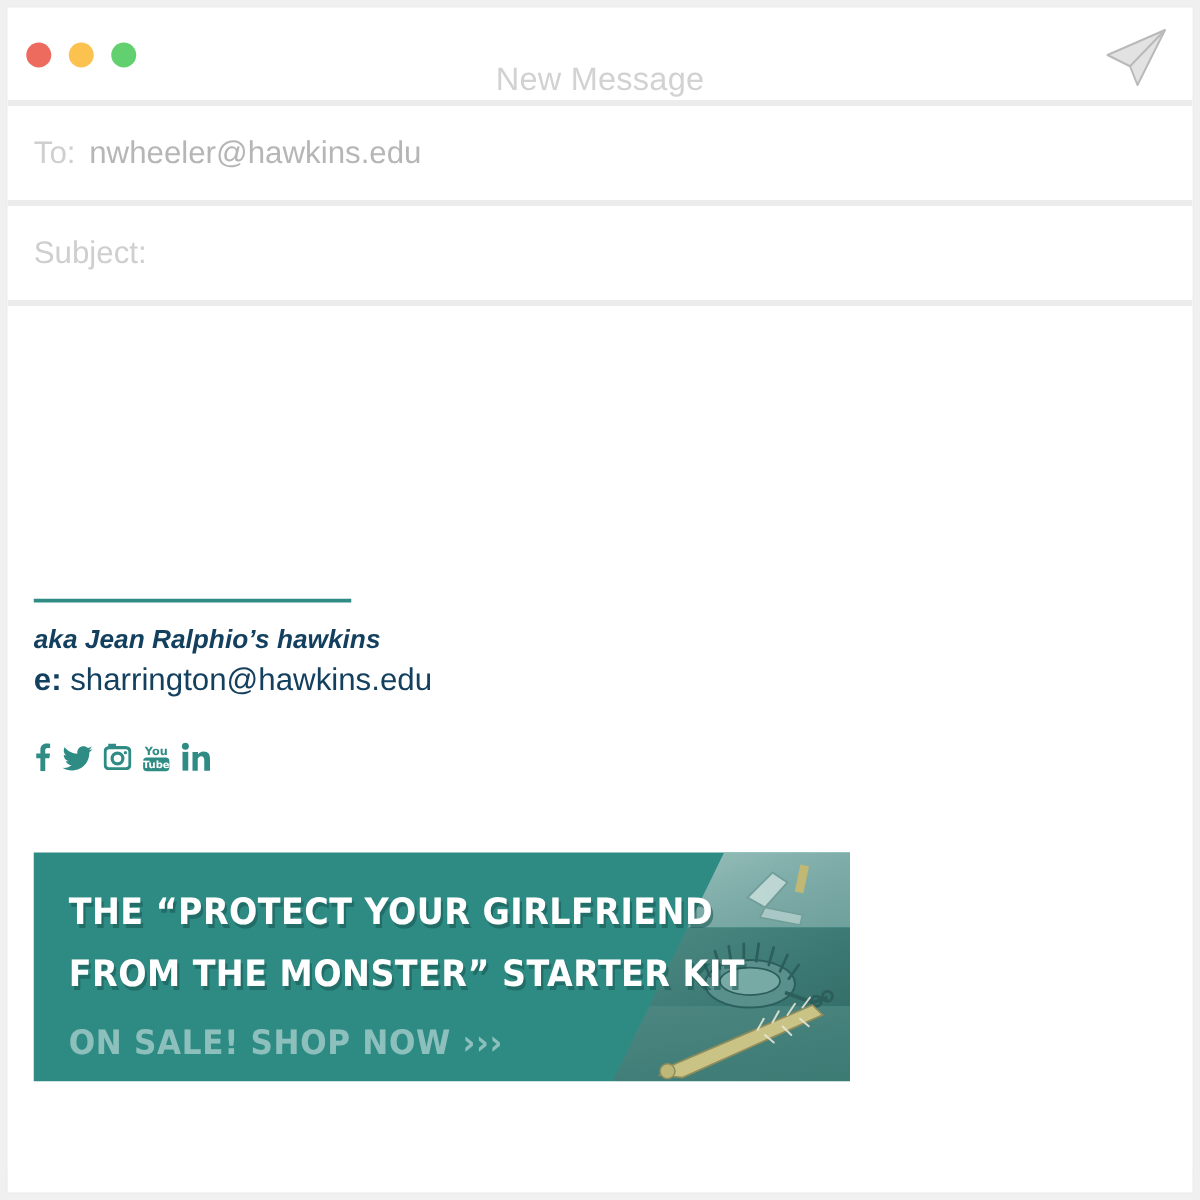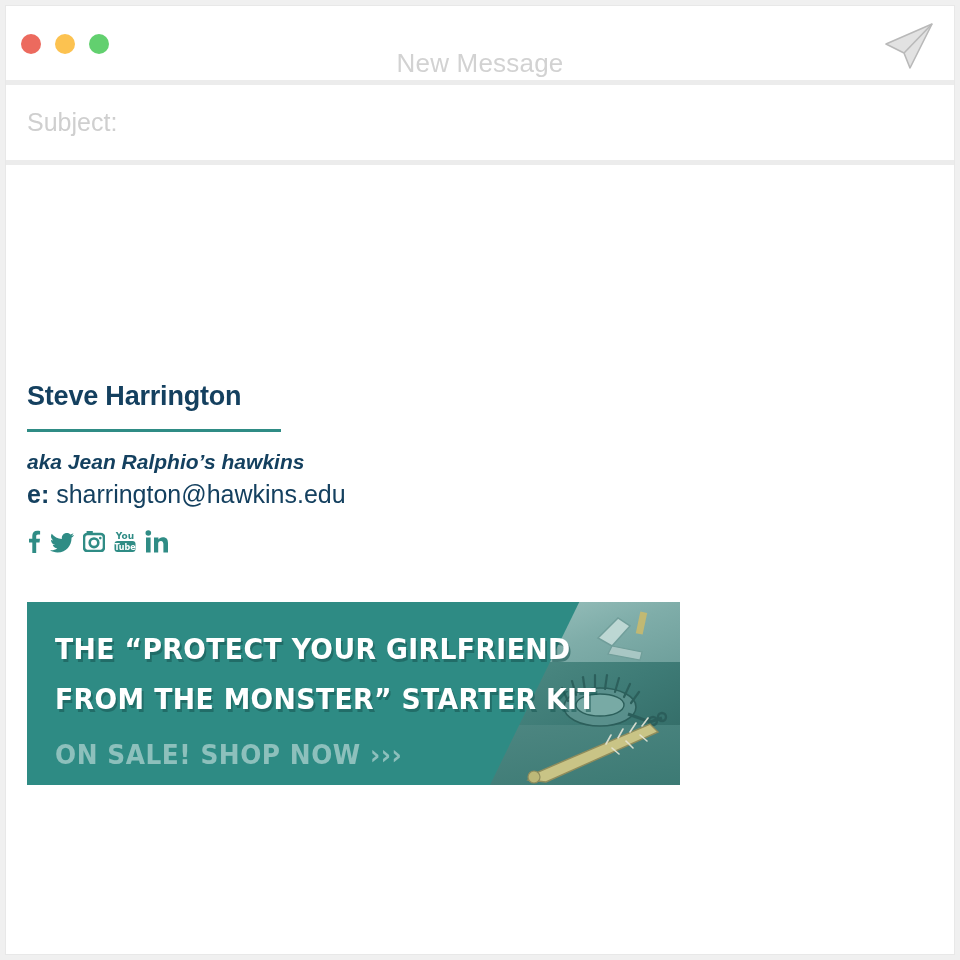--- a/index.html
+++ b/index.html
@@ -138,23 +138,23 @@
   .sig-line {
     font-size: 25px;
     color: #14405f;
     line-height: 1.62;
     white-space: pre;
   }
   .sig-line b { font-weight: bold; }
 
   
   #social-icons {
-    margin-top: 14px;
+    margin-top: 30px;
     display: flex;
-    align-items: center;
+    align-items: flex-start;
     gap: 9px;
     height: 26px;
   }
   .social-icon {
     display: block;
     cursor: pointer;
   }
   .social-icon svg { display: block; }
 
   
@@ -230,30 +230,33 @@
     <button id="send-button">
       <span>
         <svg viewBox="0 0 54 52" xmlns="http://www.w3.org/2000/svg">
           <path d="M4 24 L50 4 L28 48 L22 33 Z" fill="#e2e2e2" stroke="#b9b9b9" stroke-width="1.6" stroke-linejoin="round"></path>
           <path d="M50 4 L22 33" fill="none" stroke="#b9b9b9" stroke-width="1.6"></path>
         </svg>
       </span>
     </button>
   </div>
 
+  <div class="field-row" id="to-row">
+    <span class="field-label">To:</span>
+    <span class="field-value" placeholder="Recipient">nwheeler@hawkins.edu</span>
+  </div>
 
   <div class="field-row" id="subject-row">
     <span class="field-label">Subject:</span>
   </div>
 
   <div id="message-body">
 
     <div id="signature">
 
-      <div id="signature-name">Steve Harrington</div>
       <div id="signature-rule"></div>
 
       <div id="signature-tagline">aka Jean Ralphio’s hawkins</div>
 
       <div class="sig-line"><b>e:</b><span> </span><span>sharrington@hawkins.edu</span></div>
 
 
       <div id="social-icons">
 
         <a class="social-icon">

